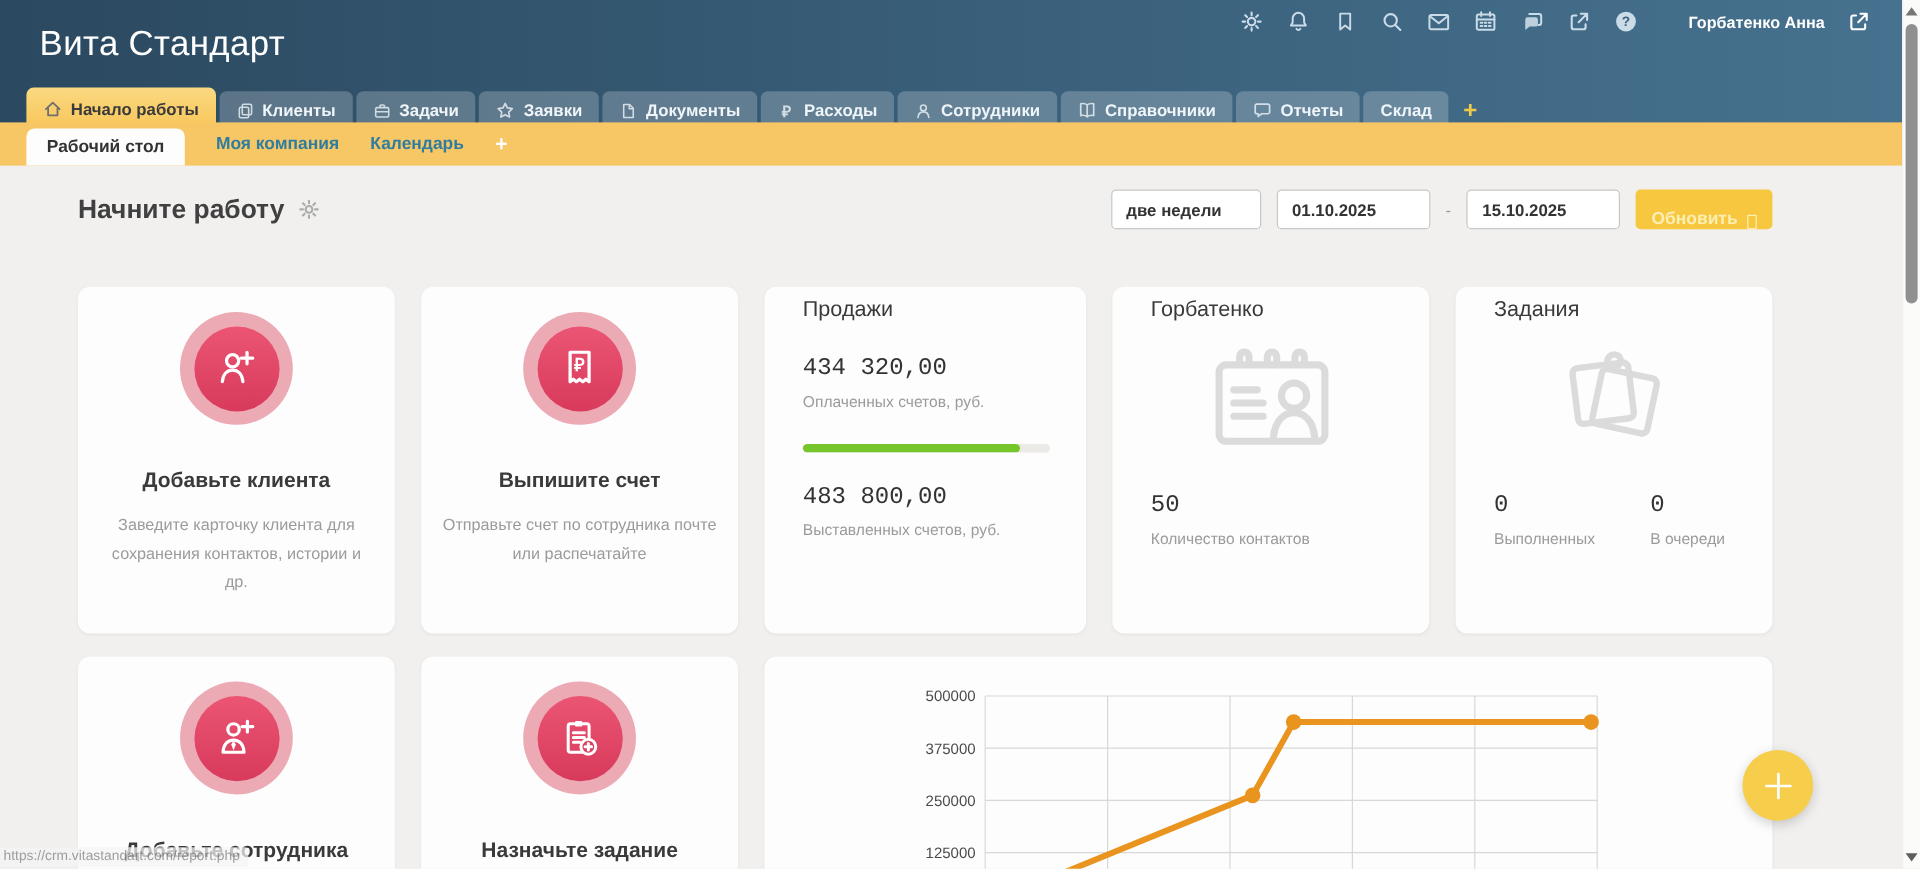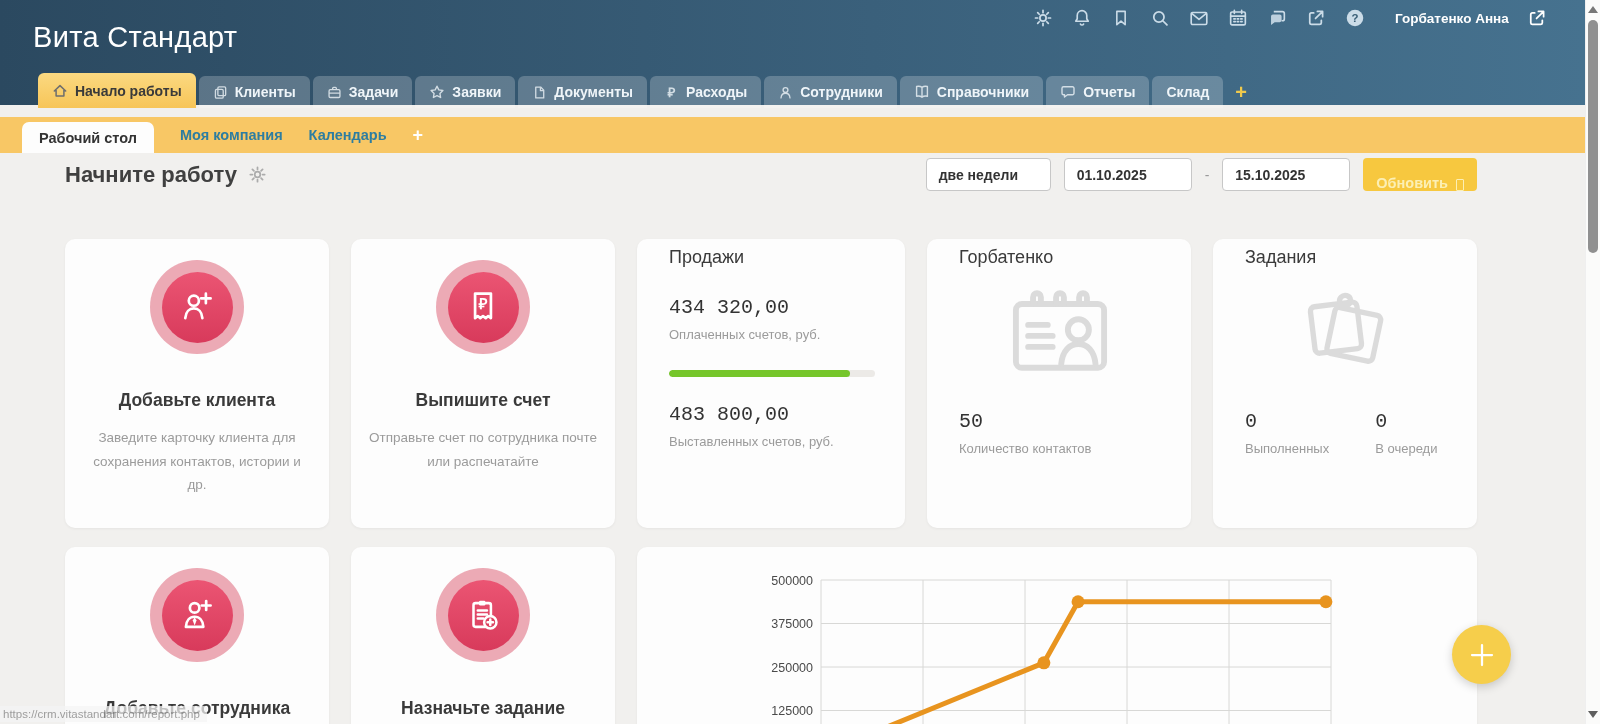--- a/index.html
+++ b/index.html
@@ -5,34 +5,34 @@
   * { margin:0; padding:0; box-sizing:border-box; }
   html,body { width:1600px; height:724px; overflow:hidden; }
   body { position:relative; background:#F1F0EE; font-family:"Liberation Sans",sans-serif; }
 
   
   .header { position:absolute; top:0; left:0; width:1585px; height:105px;
             background:linear-gradient(90deg,#2B4960 0%,#3A607B 55%,#46728F 100%); }
   .app-title { position:absolute; left:33px; top:21px; font-size:29px; color:#FFFFFF; letter-spacing:.3px; }
   .header-icons { position:absolute; left:1032px; top:5px; height:26px; display:flex; align-items:center; gap:17px; color:#CBDCE8; }
   .hicon { width:22px; height:22px; display:flex; align-items:center; justify-content:center; cursor:pointer; }
-  .user-name { font-size:13.5px; font-weight:700; color:#FFFFFF; margin-left:12px; white-space:nowrap; cursor:pointer; }
-
-  
-  .tabs { position:absolute; left:22px; top:73px; display:flex; align-items:flex-end; gap:3px;margin-left:16px; }
+  .user-name { font-size:13.5px; font-weight:700; color:#FFFFFF; margin-left:24px; white-space:nowrap; cursor:pointer; }
+
+  
+  .tabs { position:absolute; left:22px; top:73px; display:flex; align-items:flex-end; gap:3px; }
   .tab { height:32px; display:flex; align-items:center; gap:7px; padding:0 14px;
          background:rgba(255,255,255,.22); border-radius:6px 6px 0 0;
          color:#EFF5F9; font-weight:700; font-size:14px; cursor:pointer; white-space:nowrap; }
   .tab .ticon { opacity:.8; display:flex; }
   .tab.active { background:linear-gradient(#FBD981,#F7C558); color:#3A3A3A; height:35px; }
   .tab.active .ticon { opacity:1; color:#6E6E6E; }
   .tab.plus-tab { background:transparent; color:#EFC94C; font-size:20px; padding:0 9px; }
 
   
-  .subbar { position:absolute; top:117px; left:0; width:1585px; height:36px; background:#F8C765; }
+  .subbar { position:absolute; top:102px; left:0; width:1585px; height:36px; background:#F8C765; }
   .subtabs { position:absolute; left:22px; top:0; height:36px; display:flex; align-items:stretch; gap:26px; }
   .subtab { display:flex; align-items:center; font-size:14.5px; font-weight:700; color:#2E7DA0; cursor:pointer; }
   .subtab.active { background:#FDFDFD; color:#333; border-radius:7px 7px 0 0; padding:0 17px; margin-top:5px; }
   .subtab.plus-sub { color:#FFFFFF; font-size:18px; }
 
   
   .content { position:absolute; top:141px; left:0; width:1585px; }
   .toolbar-row { display:flex; justify-content:space-between; align-items:center; margin:17px 108px 0 65px; }
   .page-title-wrap { display:flex; align-items:center; gap:10px; }
   .page-title { font-size:22px; font-weight:700; color:#404040; }

